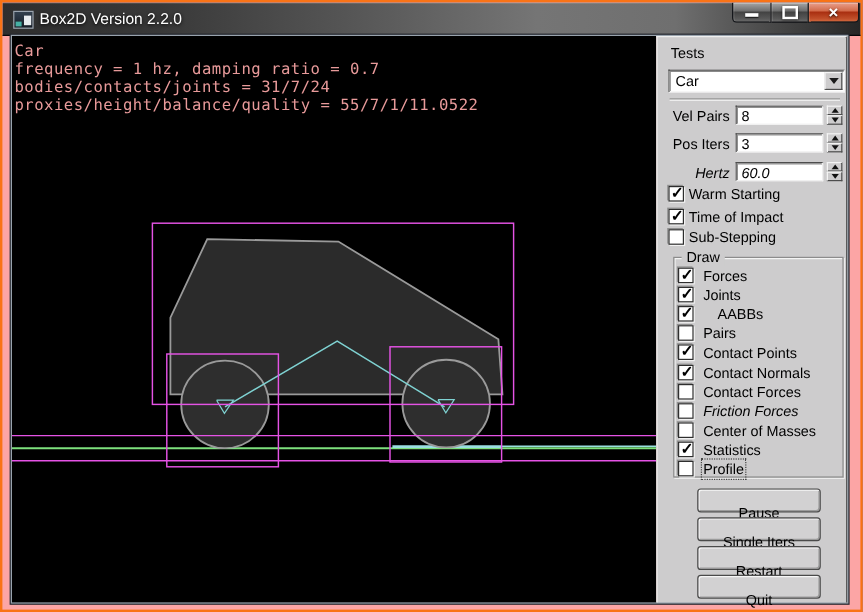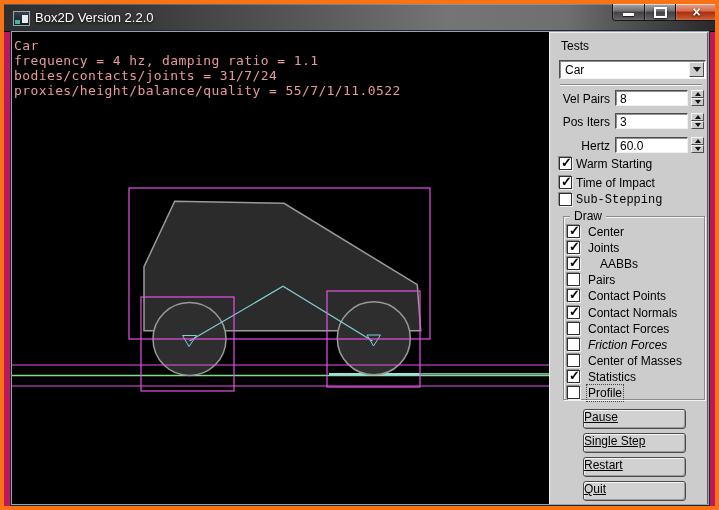--- a/index.html
+++ b/index.html
@@ -1,16 +1,16 @@
 <!DOCTYPE html>
 <html><head>
 <meta charset="utf-8">
 <style>
   html,body{margin:0;padding:0;background:#3a3f46;}
-  .window{position:relative;width:719px;height:510px;background:#be185d;border:4px solid #f97316;
+  .window{position:relative;width:719px;height:510px;background:#fca5a5;border:2px solid #f97316;
           box-sizing:border-box;font-family:"Liberation Sans",sans-serif;overflow:hidden;}
   
   .titlebar{position:absolute;left:0;top:0;width:719px;height:28px;
     background:linear-gradient(90deg,#2e2e2e 0%,#383838 18%,#5c5c5c 45%,#757575 62%,#6f6f6f 78%,#242424 100%);
     box-shadow:inset 0 1px 0 rgba(255,255,255,.22), inset 0 -1px 0 #05070a;}
   .app-icon{position:absolute;left:9px;top:7px;width:15px;height:13px;border:1px solid #9aa4af;
     background:linear-gradient(#33404e,#151c26);}
   .app-icon .paper{position:absolute;right:1px;top:3px;width:6px;height:8px;background:#e8ecef;}
   .app-icon .teal{position:absolute;left:1px;bottom:1px;width:5px;height:4px;background:#46b0a4;}
   .win-title{position:absolute;left:31px;top:6px;font-size:13px;color:#fff;text-shadow:0 1px 3px #000;}
@@ -67,22 +67,22 @@
       border:1px solid #2e2e2e;box-shadow:1px 1px 0 #f2f2f2, -1px -1px 0 #8f8f8f;}
   .tick{position:absolute;left:1px;top:-3px;font-size:13px;font-weight:bold;color:#000;}
   .cb-label{position:absolute;top:0;white-space:nowrap;}
   .cb-label.focused{outline:1px dotted #444;outline-offset:1px;}
   
   .group{position:absolute;left:13px;top:183px;width:142px;height:184px;box-sizing:border-box;
     border:1px solid #8c8c8c;box-shadow:inset 1px 1px 0 #f4f4f4, 1px 1px 0 #f4f4f4;}
   .group-label{position:absolute;left:6px;top:-8px;background:#cdcccd;padding:0 4px;}
   
   .btn{position:absolute;left:33px;width:103px;height:20px;background:#d2d1d2;box-sizing:border-box;
-    border:1px solid #4a4a4a;border-radius:3px;padding-top:0;
-    box-shadow:inset 1px 1px 0 #f6f6f6, inset -1px -1px 0 #9b9b9b;text-decoration:underline;}
+    border:1px solid #4a4a4a;border-radius:3px;text-align:center;padding-top:13px;
+    box-shadow:inset 1px 1px 0 #f6f6f6, inset -1px -1px 0 #9b9b9b;}
 </style>
 </head>
 <body>
 
 <div class="window">
 
   <div class="titlebar">
     <div class="app-icon">
       <span class="paper"></span>
       <span class="teal"></span>
@@ -119,21 +119,21 @@
         <polyline points="177.5,309 271,254.3 360.5,309" fill="none" stroke="#7fd2d2" stroke-width="1.2"></polyline>
         <polyline points="170.5,303.5 184.5,303.5 177,314.5 170.5,303.5" fill="none" stroke="#7fd2d2" stroke-width="1"></polyline>
         <polyline points="355,303 368.5,303 361.5,314 355,303" fill="none" stroke="#7fd2d2" stroke-width="1"></polyline>
 
         <line x1="0" y1="333" x2="537" y2="333" stroke="#e553e5" stroke-width="1.2"></line>
         <line x1="0" y1="354" x2="537" y2="354" stroke="#e553e5" stroke-width="1.2"></line>
         <rect x="117" y="156" width="301" height="151" fill="none" stroke="#e553e5" stroke-width="1.2"></rect>
         <rect x="129" y="265" width="93" height="94" fill="none" stroke="#e553e5" stroke-width="1.2"></rect>
         <rect x="315" y="259" width="93" height="96" fill="none" stroke="#e553e5" stroke-width="1.2"></rect>
       </svg>
-      <div class="hud" id="hud"><div>Car</div><div>frequency = 4 hz, damping ratio = 1.1</div><div>bodies/contacts/joints = 31/7/24</div><div>proxies/height/balance/quality = 55/7/1/11.0522</div></div>
+      <div class="hud" id="hud"><div>Car</div><div>frequency = 1 hz, damping ratio = 0.7</div><div>bodies/contacts/joints = 31/7/24</div><div>proxies/height/balance/quality = 55/7/1/11.0522</div></div>
     </div>
 
     <div class="panel">
       <div class="tests-label">Tests</div>
 
       <div class="listbox">
         <span class="listbox-text">Car</span>
         <span class="listbox-btn">
           <i class="tri-down"></i>
         </span>
@@ -159,21 +159,21 @@
             <span class="edit">3</span>
             <span class="spinner">
               <span class="spin-btn up">
                 <i class="tri-u"></i>
               </span>
               <span class="spin-btn dn">
                 <i class="tri-d"></i>
               </span>
             </span>
           </div>
-          <div class="spin-row" style="top: 104px;">
+          <div class="spin-row" style="top: 104px; font-style: italic;">
             <span class="spin-label">Hertz</span>
             <span class="edit">60.0</span>
             <span class="spinner">
               <span class="spin-btn up">
                 <i class="tri-u"></i>
               </span>
               <span class="spin-btn dn">
                 <i class="tri-d"></i>
               </span>
             </span>
@@ -185,35 +185,35 @@
               <span class="tick">✓</span>
             </span>
             <span class="cb-label" style="left:26px">Warm Starting</span>
           </div>
           <div class="cb-row" style="top: 143px; left: 0px; width: 159px;">
             <span class="cb" style="left:9px">
               <span class="tick">✓</span>
             </span>
             <span class="cb-label" style="left:26px">Time of Impact</span>
           </div>
-          <div class="cb-row" style="top: 160px; left: 0px; width: 159px; font-family: Liberation Mono, monospace;">
+          <div class="cb-row" style="top: 160px; left: 0px; width: 159px;">
             <span class="cb" style="left:9px"></span>
             <span class="cb-label" style="left:26px">Sub-Stepping</span>
           </div>
         </div>
 
       <div class="group">
         <span class="group-label">Draw</span>
       </div>
       <div id="drawitems">
           <div class="cb-row" style="top: 192px; left: 0px; width: 159px;">
             <span class="cb" style="left:17px">
               <span class="tick">✓</span>
             </span>
-            <span class="cb-label" style="left:38px">Center</span>
+            <span class="cb-label" style="left:38px">Forces</span>
           </div>
           <div class="cb-row" style="top: 208px; left: 0px; width: 159px;">
             <span class="cb" style="left:17px">
               <span class="tick">✓</span>
             </span>
             <span class="cb-label" style="left:38px">Joints</span>
           </div>
           <div class="cb-row" style="top: 224px; left: 0px; width: 159px;">
             <span class="cb" style="left:17px">
               <span class="tick">✓</span>
@@ -255,19 +255,19 @@
             <span class="cb-label" style="left:38px">Statistics</span>
           </div>
           <div class="cb-row" style="top: 353px; left: 0px; width: 159px;">
             <span class="cb" style="left:17px"></span>
             <span class="cb-label focused" style="left:38px">Profile</span>
           </div>
         </div>
 
       <div id="buttons">
           <div class="btn" style="top: 376px;">Pause</div>
-          <div class="btn" style="top: 400px;">Single Step</div>
+          <div class="btn" style="top: 400px;">Single Iters</div>
           <div class="btn" style="top: 424px;">Restart</div>
           <div class="btn" style="top: 448px;">Quit</div>
         </div>
     </div>
   </div>
 </div>
 
 </body></html>

